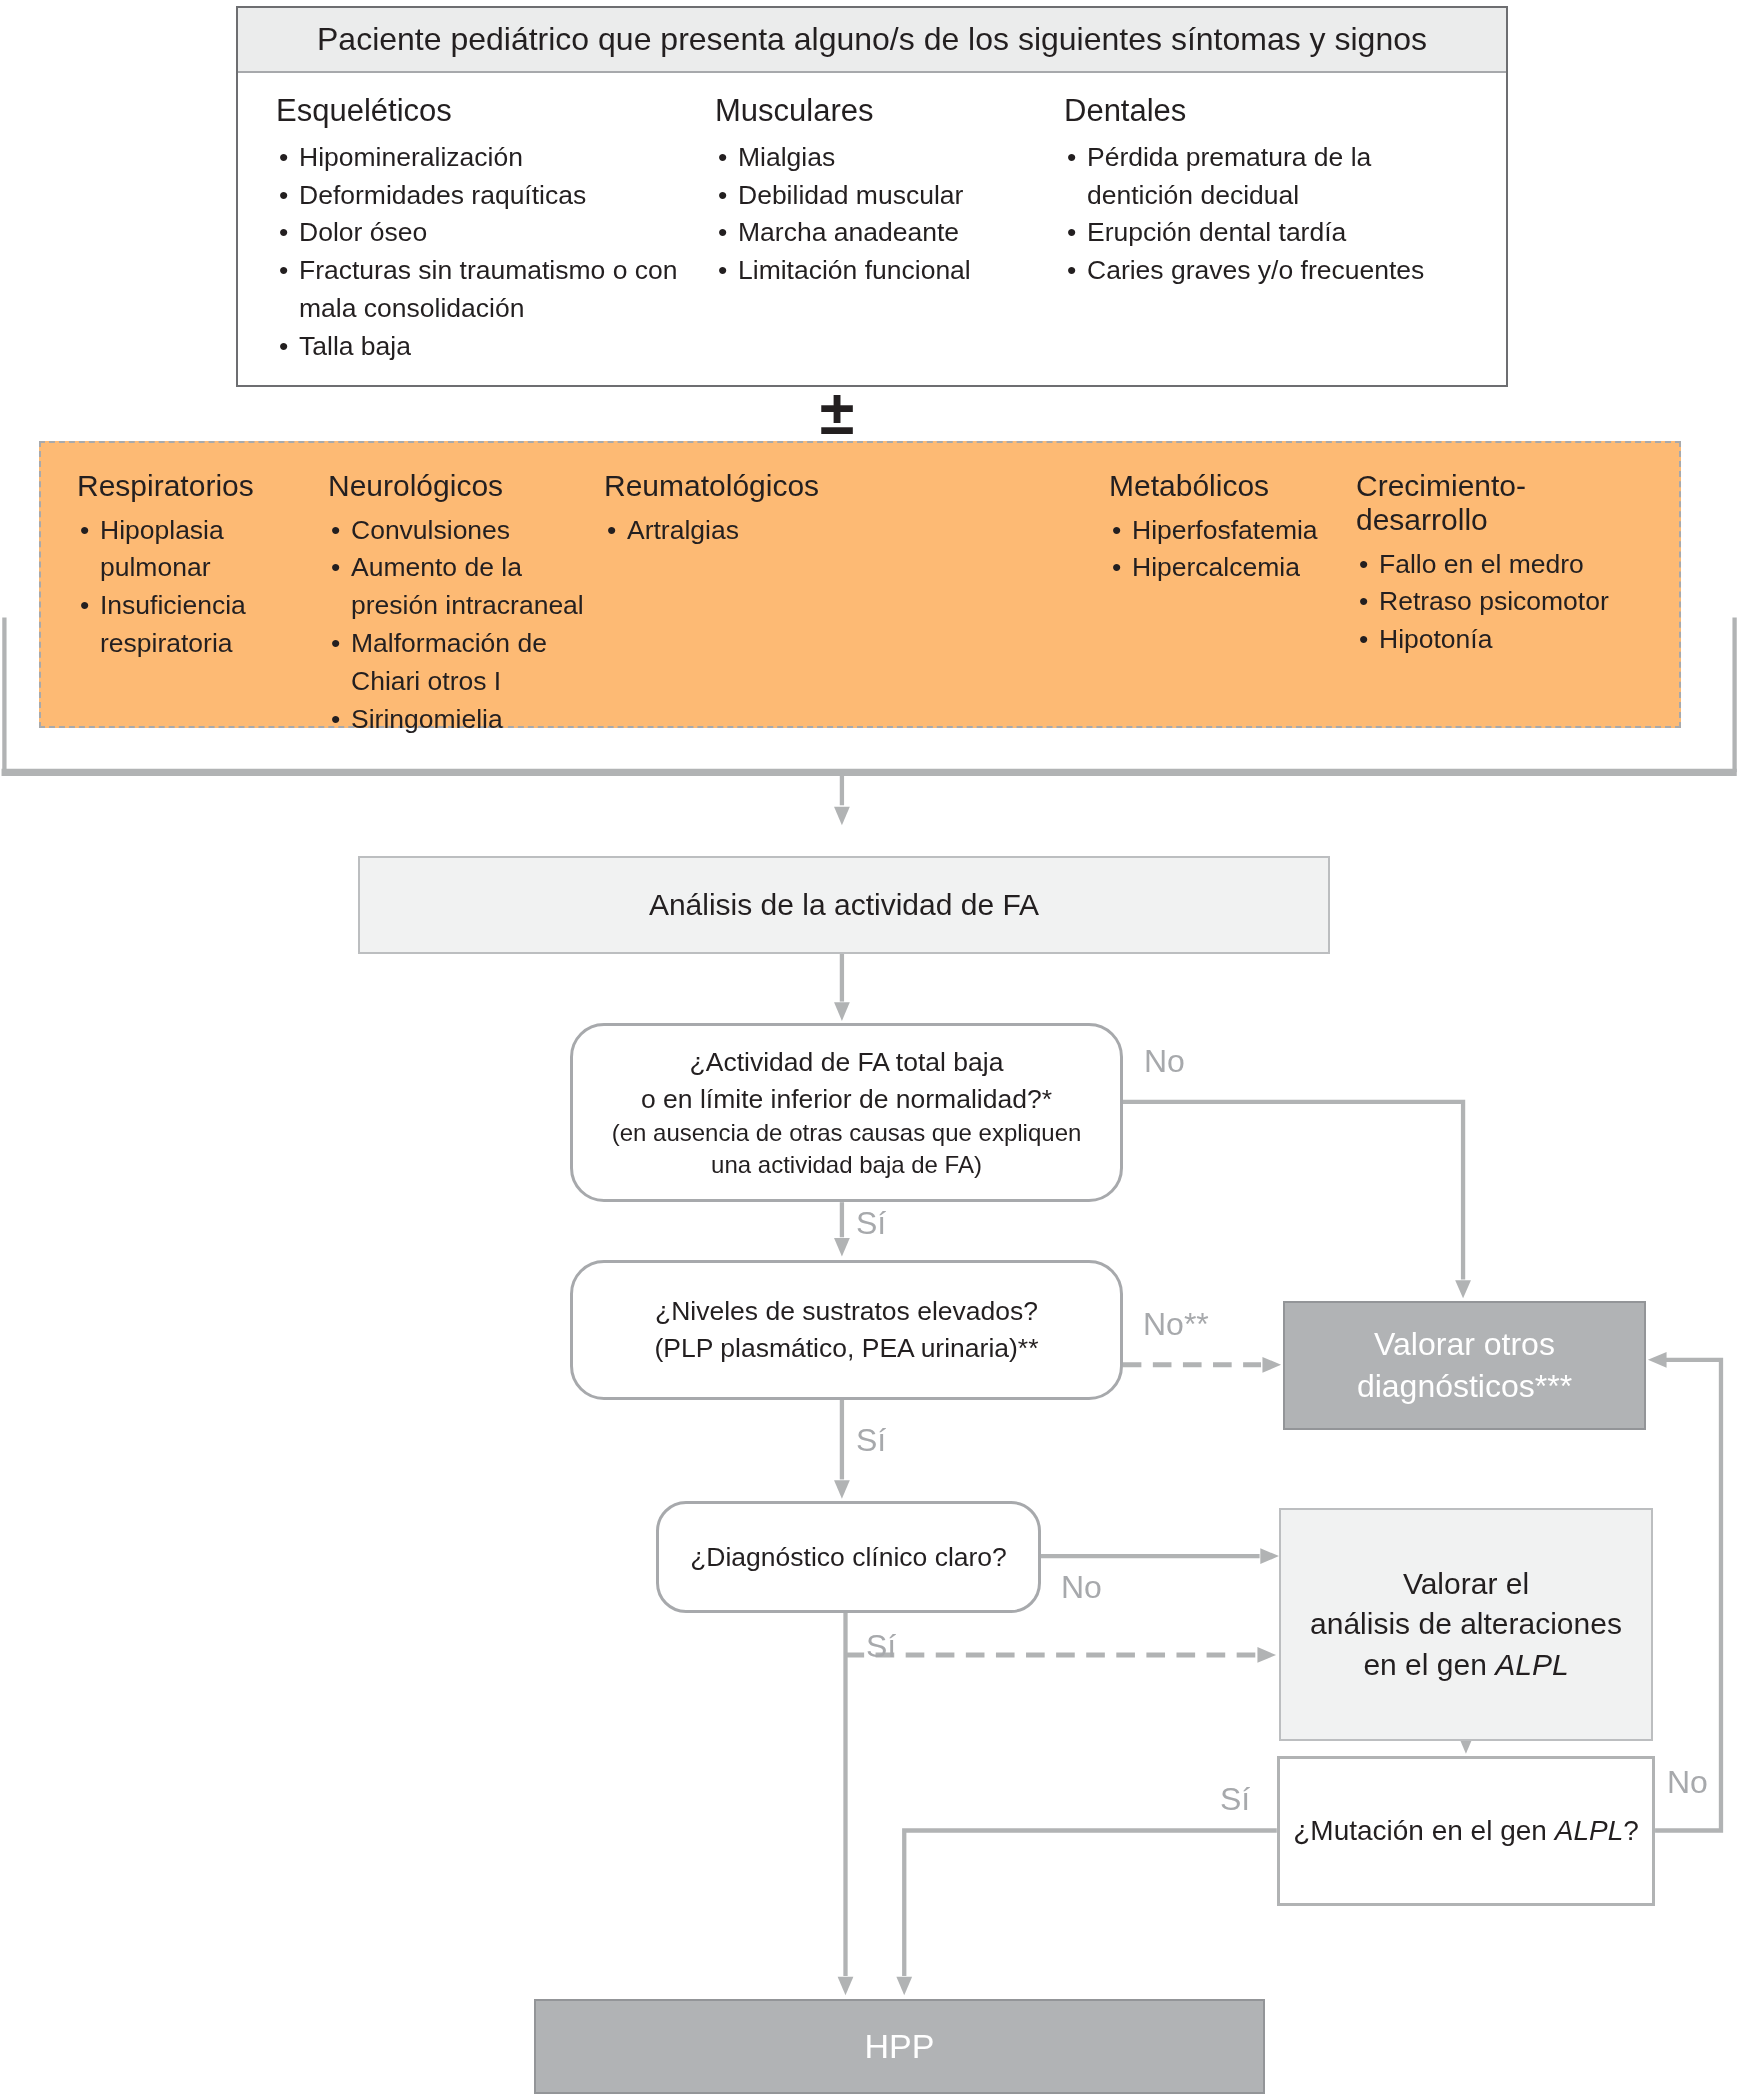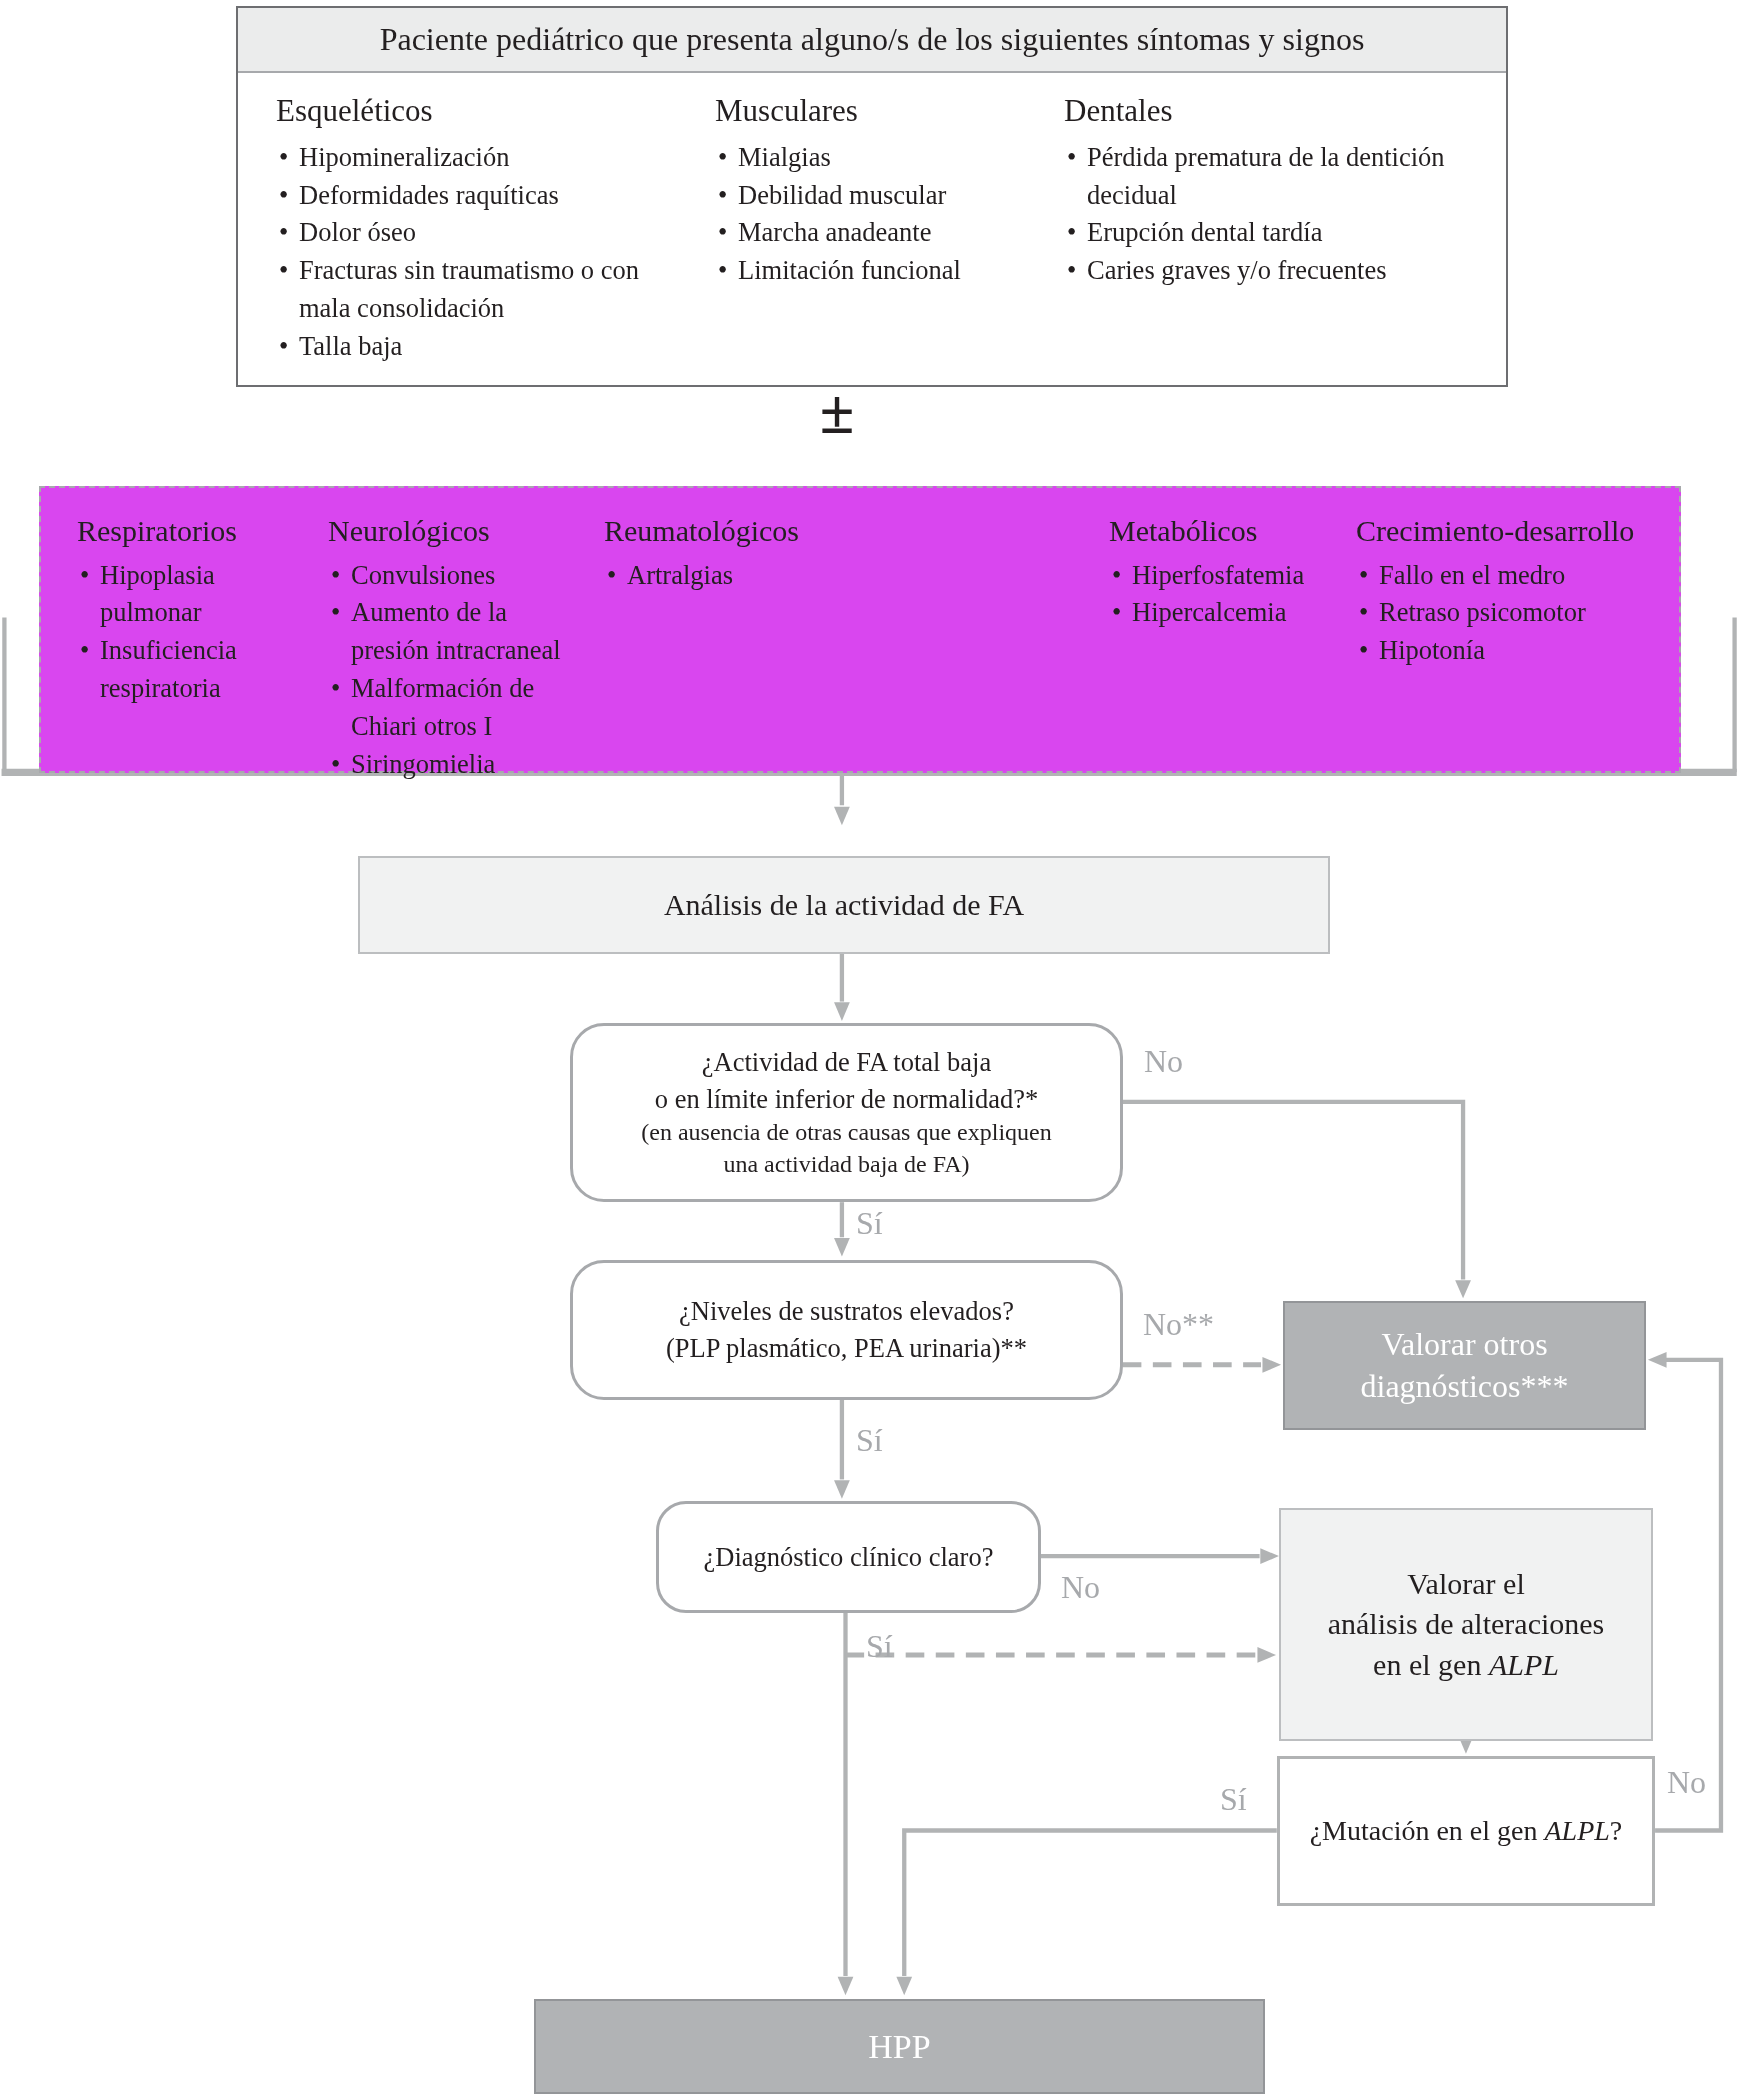--- a/index.html
+++ b/index.html
@@ -9,36 +9,36 @@
     --light-fill:#f1f2f2;
     --light-border:#bcbec0;
     --dark-fill:#b1b3b5;
     --dark-border:#939598;
     --topbox-border:#6d6e71;
     --header-fill:#ebecec;
   }
   html,body{margin:0;padding:0;background:#ffffff;}
   .page{
     position:relative;width:1739px;height:2097px;background:#ffffff;
-    font-family:Liberation Serif, serif;color:var(--ink);overflow:hidden;
+    font-family:Liberation Sans, sans-serif;color:var(--ink);overflow:hidden;
   }
   .abs{position:absolute;}
   
   .top-box{left:236px;top:5.7px;width:1272px;height:381px;border:2.1px solid var(--topbox-border);box-sizing:border-box;background:#fff;}
   .top-box-header{height:63px;background:var(--header-fill);border-bottom:2.9px solid var(--gray-label);
     display:flex;align-items:center;justify-content:center;font-size:32px;}
   .top-box-body{position:relative;width:100%;height:calc(100% - 66px);background:#fff;}
   .sym-col{position:absolute;top:20px;}
   .sym-col h3{margin:0 0 10px 0;font-size:31px;font-weight:normal;}
   .item{position:relative;padding-left:23px;font-size:26.5px;line-height:1.43;}
   .item::before{content:"\2022";position:absolute;left:2.9px;}
   
   .pm{left:794px;top:381px;width:86px;text-align:center;font-size:63px;font-weight:bold;line-height:1;}
   
-  .dashed-box{left:39px;top:486px;width:1642px;height:287px;border:2.9px dashed var(--gray-label);box-sizing:border-box;background:#d946ef;}
+  .dashed-box{left:39px;top:441px;width:1642px;height:287px;border:2.9px dashed var(--gray-label);box-sizing:border-box;background:#fdba74;}
   .dash-col{position:absolute;top:26px;}
   .dash-col h3{margin:0 0 8.6px 0;font-size:30px;font-weight:normal;}
   
   .flow-box{box-sizing:border-box;display:flex;flex-direction:column;align-items:center;justify-content:center;text-align:center;}
   .light{background:var(--light-fill);border:2.1px solid var(--light-border);}
   .dark{background:var(--dark-fill);border:2.9px solid var(--dark-border);color:#ffffff;}
   .rounded{background:#ffffff;border:3.6px solid var(--gray-label);border-radius:34px;}
   .square-white{background:#ffffff;border:3.6px solid var(--gray-line);}
   .t42{font-size:30px;line-height:1.35;margin-top:28px;}
   .t44{font-size:32px;line-height:1.3;}

